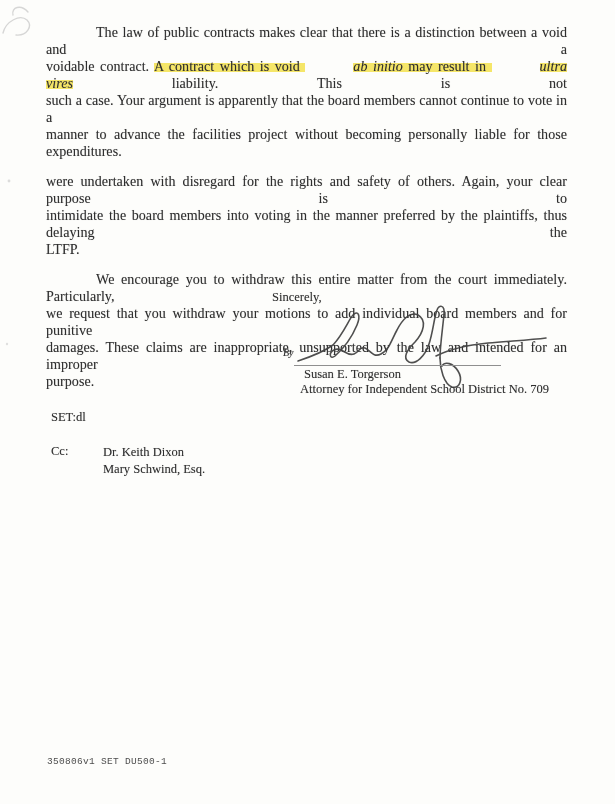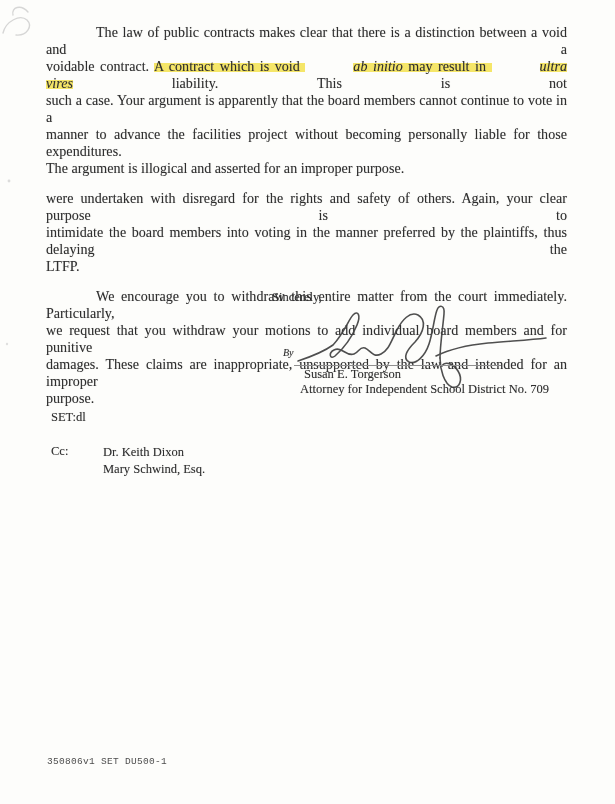--- a/index.html
+++ b/index.html
@@ -74,21 +74,20 @@
     <circle cx="9" cy="181" r="1.4" fill="#d3d3d3" opacity="0.8"></circle>
     <circle cx="7" cy="344" r="1.2" fill="#d8d8d8" opacity="0.8"></circle>
   </svg>
 
   <div class="body-text">
       <div class="para">
         <div class="line just indent"><span>The law of public contracts makes clear that there is a distinction between a void and a</span></div>
         <div class="line just"><span>voidable contract.  </span><span class="hl">A contract which is void </span><span class="it hl">ab initio</span><span class="hl"> may result in </span><span class="it hl">ultra vires</span><span> liability.  This is not</span></div>
         <div class="line just"><span>such a case.  Your argument is apparently that the board members cannot continue to vote in a</span></div>
         <div class="line just"><span>manner to advance the facilities project without becoming personally liable for those expenditures.</span></div>
-        <div class="line"><span>The argument is illogical and asserted for an improper purpose.</span></div>
       </div>
       <div class="para">
         <div class="line just"><span>were undertaken with disregard for the rights and safety of others.  Again, your clear purpose is to</span></div>
         <div class="line just"><span>intimidate the board members into voting in the manner preferred by the plaintiffs, thus delaying the</span></div>
         <div class="line"><span>LTFP.</span></div>
       </div>
       <div class="para">
         <div class="line just indent"><span>We encourage you to withdraw this entire matter from the court immediately.  Particularly,</span></div>
         <div class="line just"><span>we request that you withdraw your motions to add individual board members and for punitive</span></div>
         <div class="line just"><span>damages.  These claims are inappropriate, unsupported by the law and intended for an improper</span></div>

